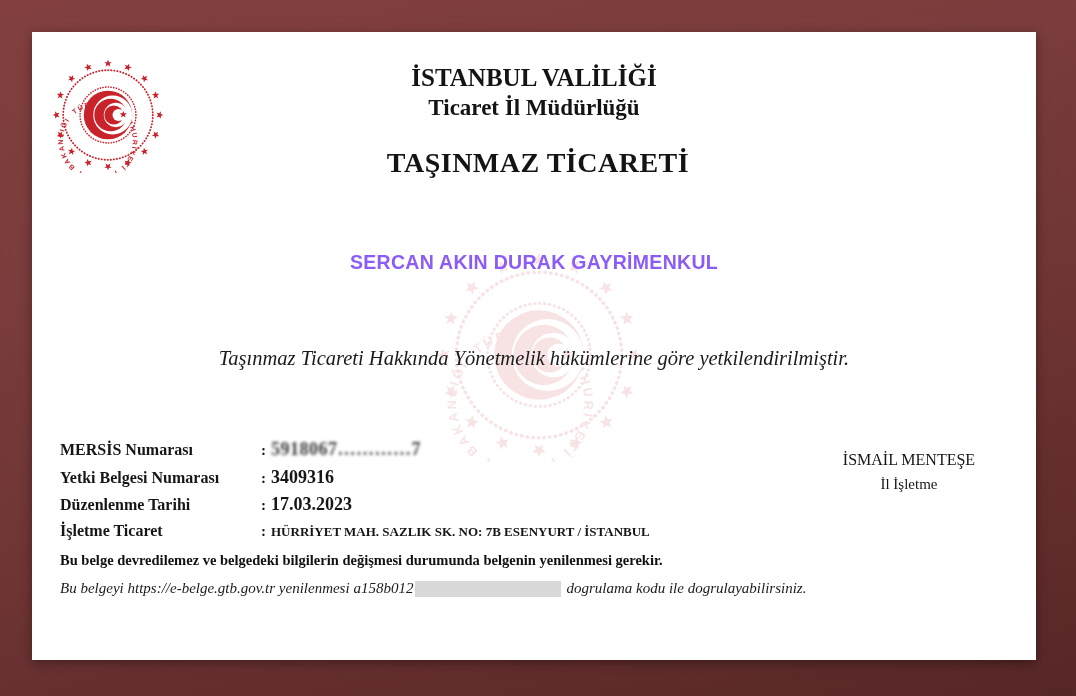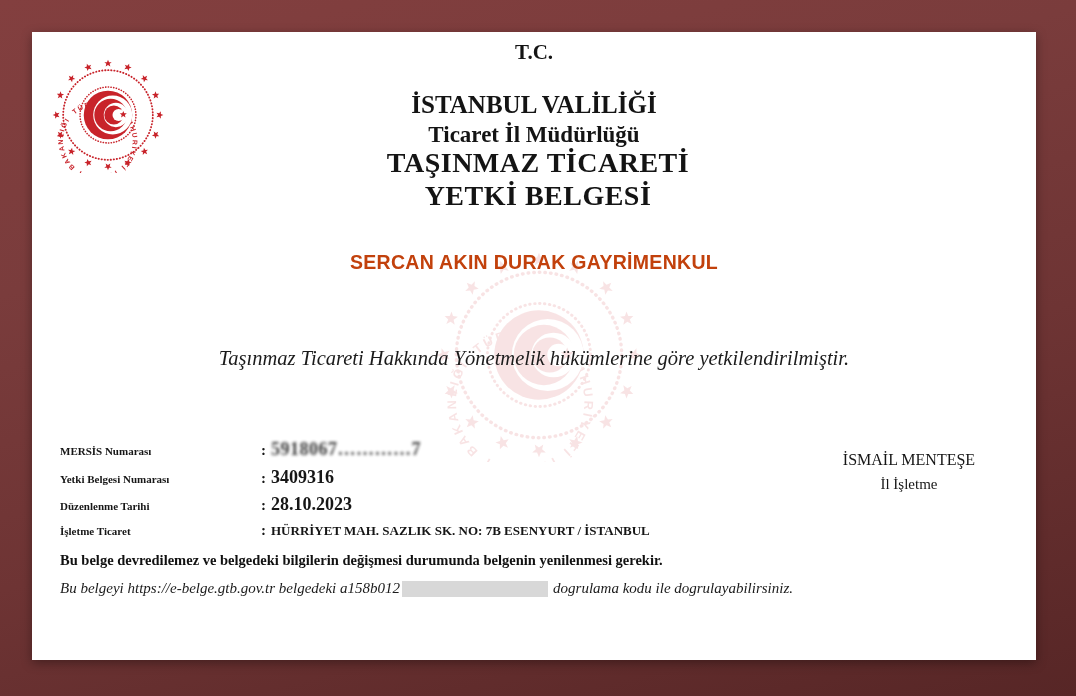--- a/index.html
+++ b/index.html
@@ -18,30 +18,30 @@
   .h-tc{font-size:21px;line-height:27px;}
   .h-valilik{font-size:25px;line-height:30px;margin-top:24px;}
   .h-mudurluk{font-size:23px;line-height:29px;}
   .title-block{
     position:absolute;top:114px;left:0;right:0;text-align:center;
     font-weight:bold;color:#141414;font-size:28px;line-height:33px;letter-spacing:.5px;margin-left:8px;
   }
   .company{
     position:absolute;top:219px;left:0;right:0;text-align:center;
     font-family:"Liberation Sans", sans-serif;font-weight:bold;
-    font-size:19.5px;color:#c2410c;letter-spacing:.3px;
+    font-size:19.5px;color:#8b5cf6;letter-spacing:.3px;
   }
   .watermark{position:absolute;left:400px;top:216px;width:214px;height:214px;opacity:.12;pointer-events:none;}
   .statement{
     position:absolute;top:295px;left:0;right:0;text-align:center;
     font-style:italic;font-size:20.5px;color:#1b1b1b;margin-top:20px;
   }
   .fields{position:absolute;left:28px;top:407px;width:700px;}
   .frow{display:flex;align-items:baseline;height:27.5px;font-weight:bold;color:#161616;}
-  .flabel{width:201px;font-size:11px;flex:0 0 201px;}
+  .flabel{width:201px;font-size:16px;flex:0 0 201px;}
   .fcolon{width:10px;flex:0 0 10px;font-size:15px;}
   .fvalue{font-size:18px;white-space:nowrap;}
   .fvalue.small{font-size:13px;}
   .blur{filter:blur(1.6px);opacity:.85;letter-spacing:.5px;}
   .signature{position:absolute;left:752px;top:418px;width:250px;text-align:center;color:#161616;}
   .sig-name{font-size:16px;line-height:20px;}
   .sig-title{font-size:15px;line-height:18px;margin-top:5px;}
   .bold-note{
     position:absolute;left:28px;top:520px;font-weight:bold;font-size:14.5px;color:#111;
   }
@@ -100,61 +100,59 @@
 
   <svg class="logo">
     <use href="#emblem"></use>
   </svg>
 
   <svg class="watermark">
     <use href="#emblem"></use>
   </svg>
 
   <div class="header-block">
-    <div class="h-tc">T.C.</div>
     <div class="h-valilik">İSTANBUL VALİLİĞİ</div>
     <div class="h-mudurluk">Ticaret İl Müdürlüğü</div>
   </div>
 
   <div class="title-block">
     <div>TAŞINMAZ TİCARETİ</div>
-    <div>YETKİ BELGESİ</div>
   </div>
 
   <div class="company">SERCAN AKIN DURAK GAYRİMENKUL</div>
 
   <div class="statement">Taşınmaz Ticareti Hakkında Yönetmelik hükümlerine göre yetkilendirilmiştir.</div>
 
   <div class="fields">
     <div class="frow">
       <span class="flabel">MERSİS Numarası</span>
       <span class="fcolon">:</span>
       <span class="fvalue blur">5918067…………7</span>
     </div>
     <div class="frow">
       <span class="flabel">Yetki Belgesi Numarası</span>
       <span class="fcolon">:</span>
       <span class="fvalue">3409316</span>
     </div>
     <div class="frow">
       <span class="flabel">Düzenlenme Tarihi</span>
       <span class="fcolon">:</span>
-      <span class="fvalue">28.10.2023</span>
+      <span class="fvalue">17.03.2023</span>
     </div>
     <div class="frow">
       <span class="flabel">İşletme Ticaret</span>
       <span class="fcolon">:</span>
       <span class="fvalue small">HÜRRİYET MAH. SAZLIK SK. NO: 7B ESENYURT / İSTANBUL</span>
     </div>
   </div>
 
   <div class="signature">
     <div class="sig-name">İSMAİL MENTEŞE</div>
     <div class="sig-title">İl İşletme</div>
   </div>
 
   <div class="bold-note">Bu belge devredilemez ve belgedeki bilgilerin değişmesi durumunda belgenin yenilenmesi gerekir.</div>
 
   <div class="verify-line">
-    <span>Bu belgeyi https://e-belge.gtb.gov.tr belgedeki a158b012</span><span class="redaction"></span><span>dogrulama kodu ile dogrulayabilirsiniz.</span>
+    <span>Bu belgeyi https://e-belge.gtb.gov.tr yenilenmesi a158b012</span><span class="redaction"></span><span>dogrulama kodu ile dogrulayabilirsiniz.</span>
   </div>
 
 </div>
 
 </body></html>

